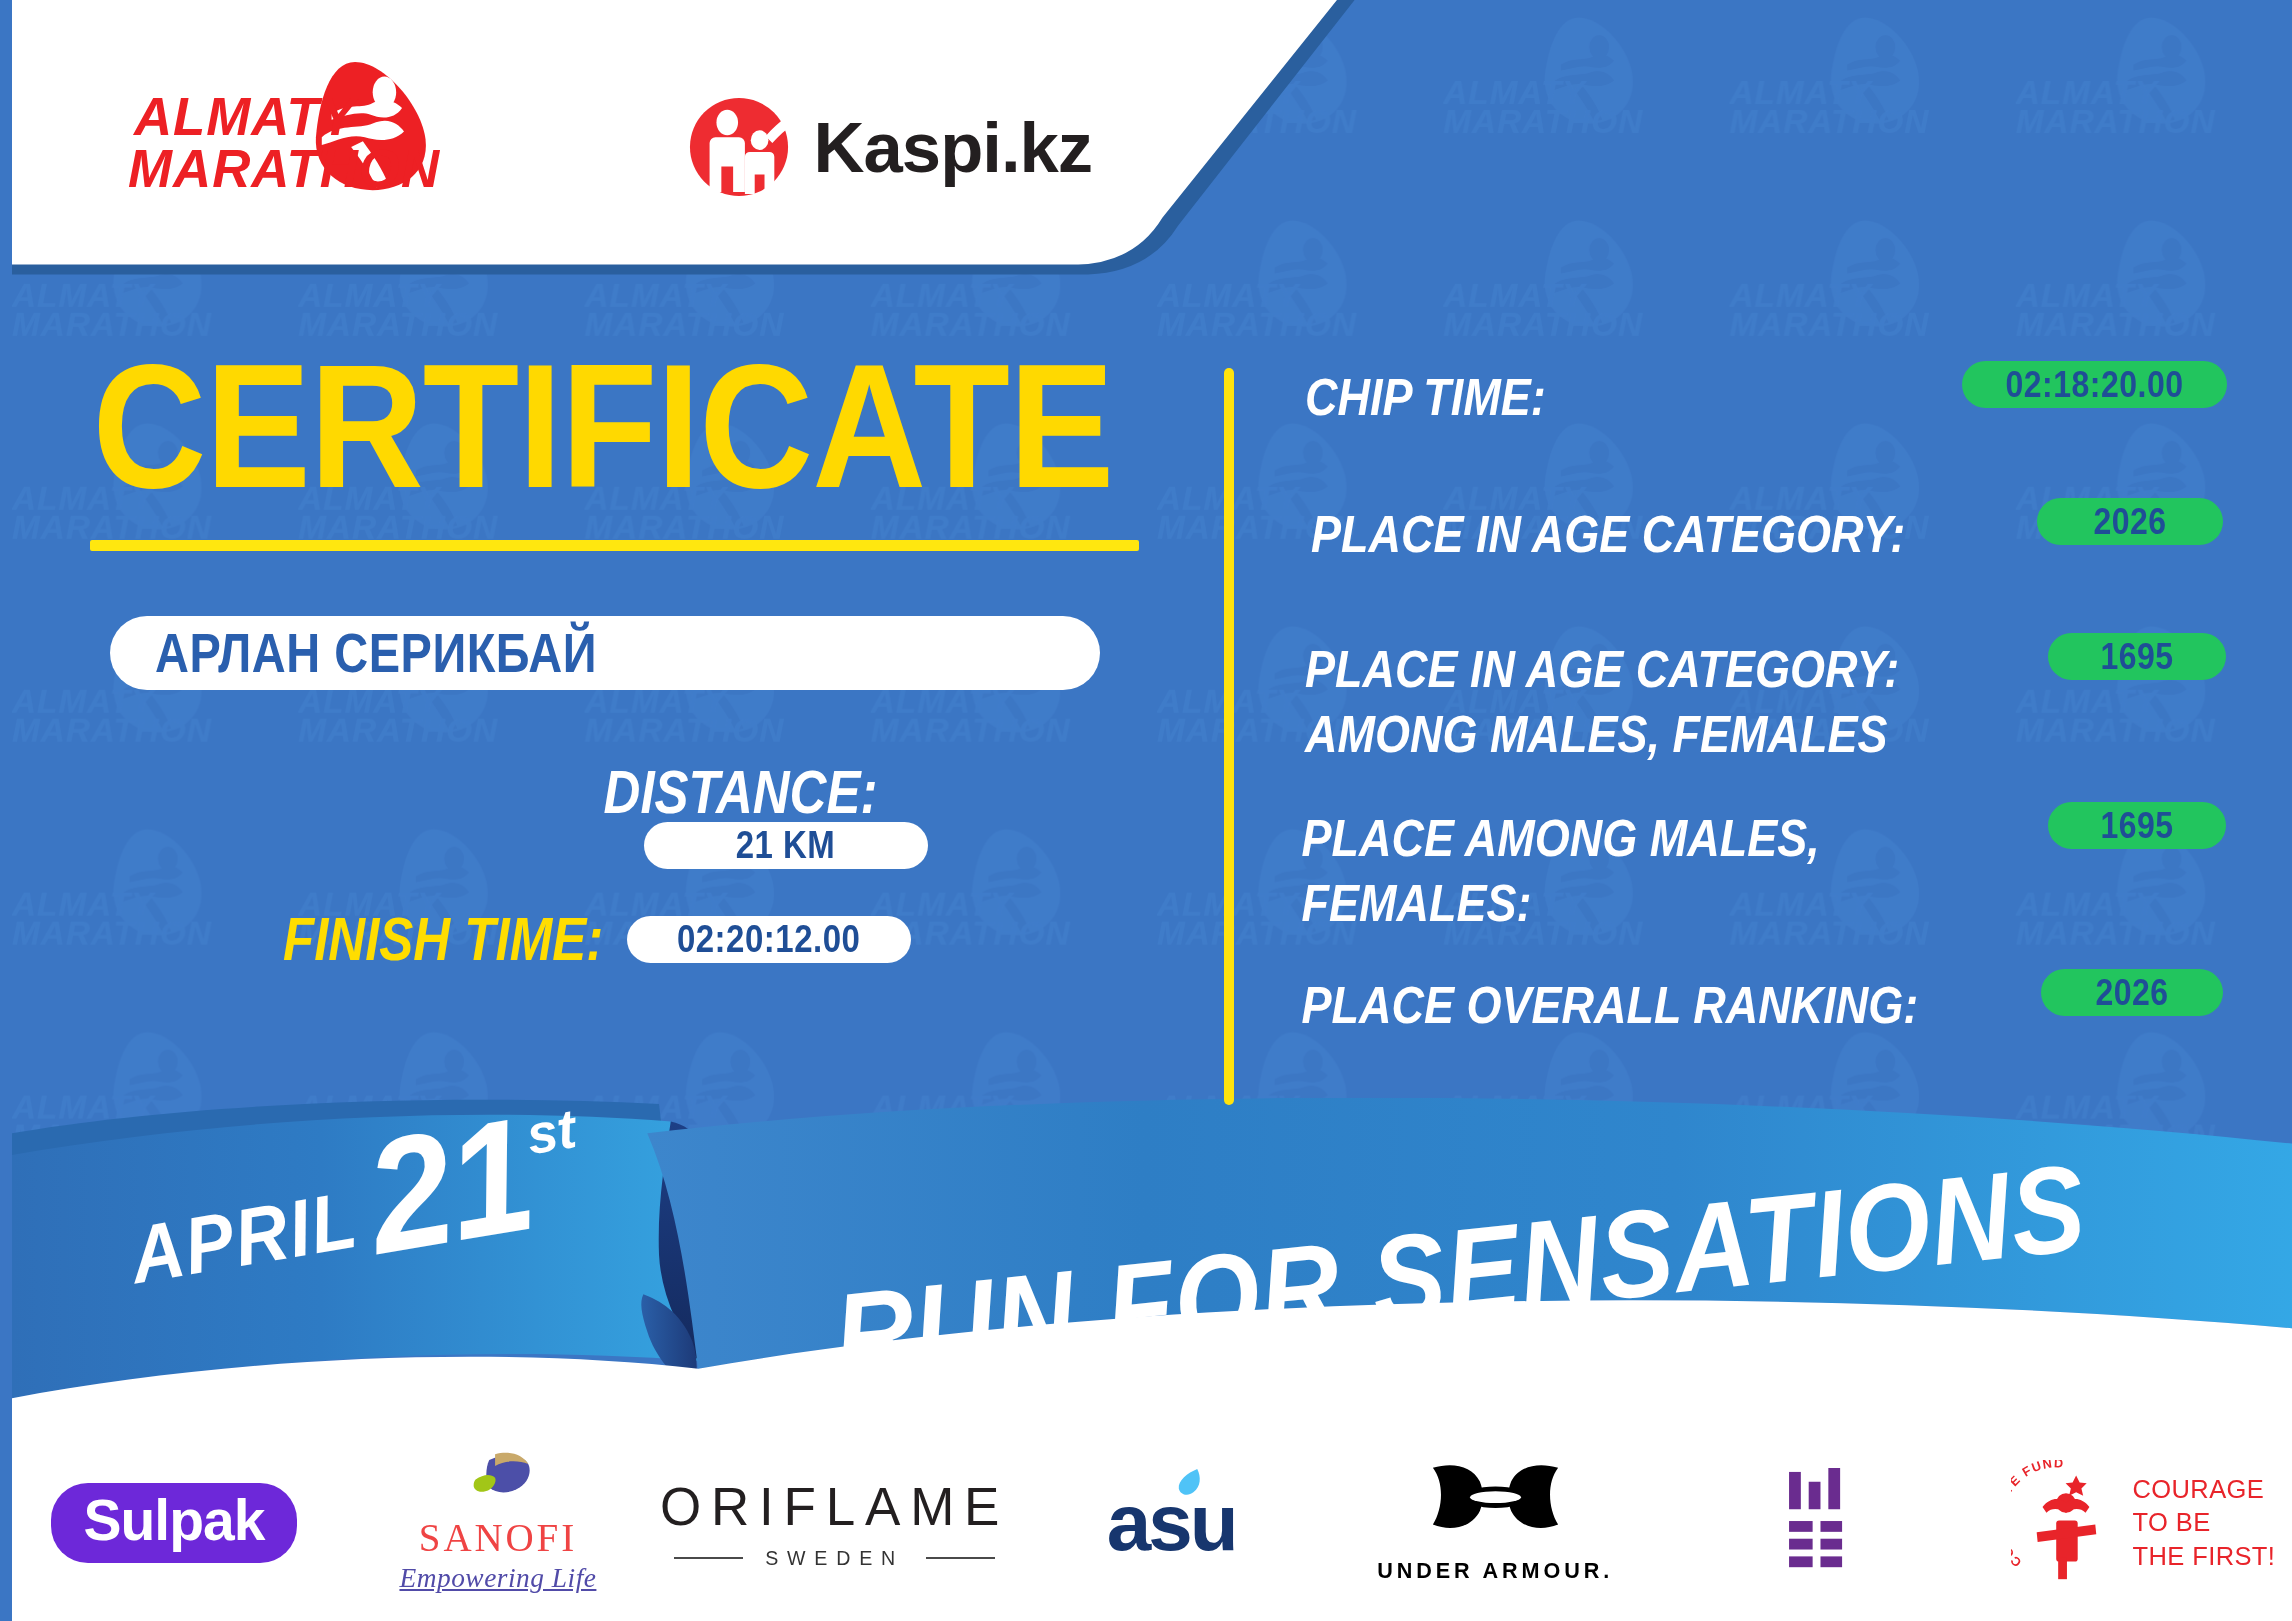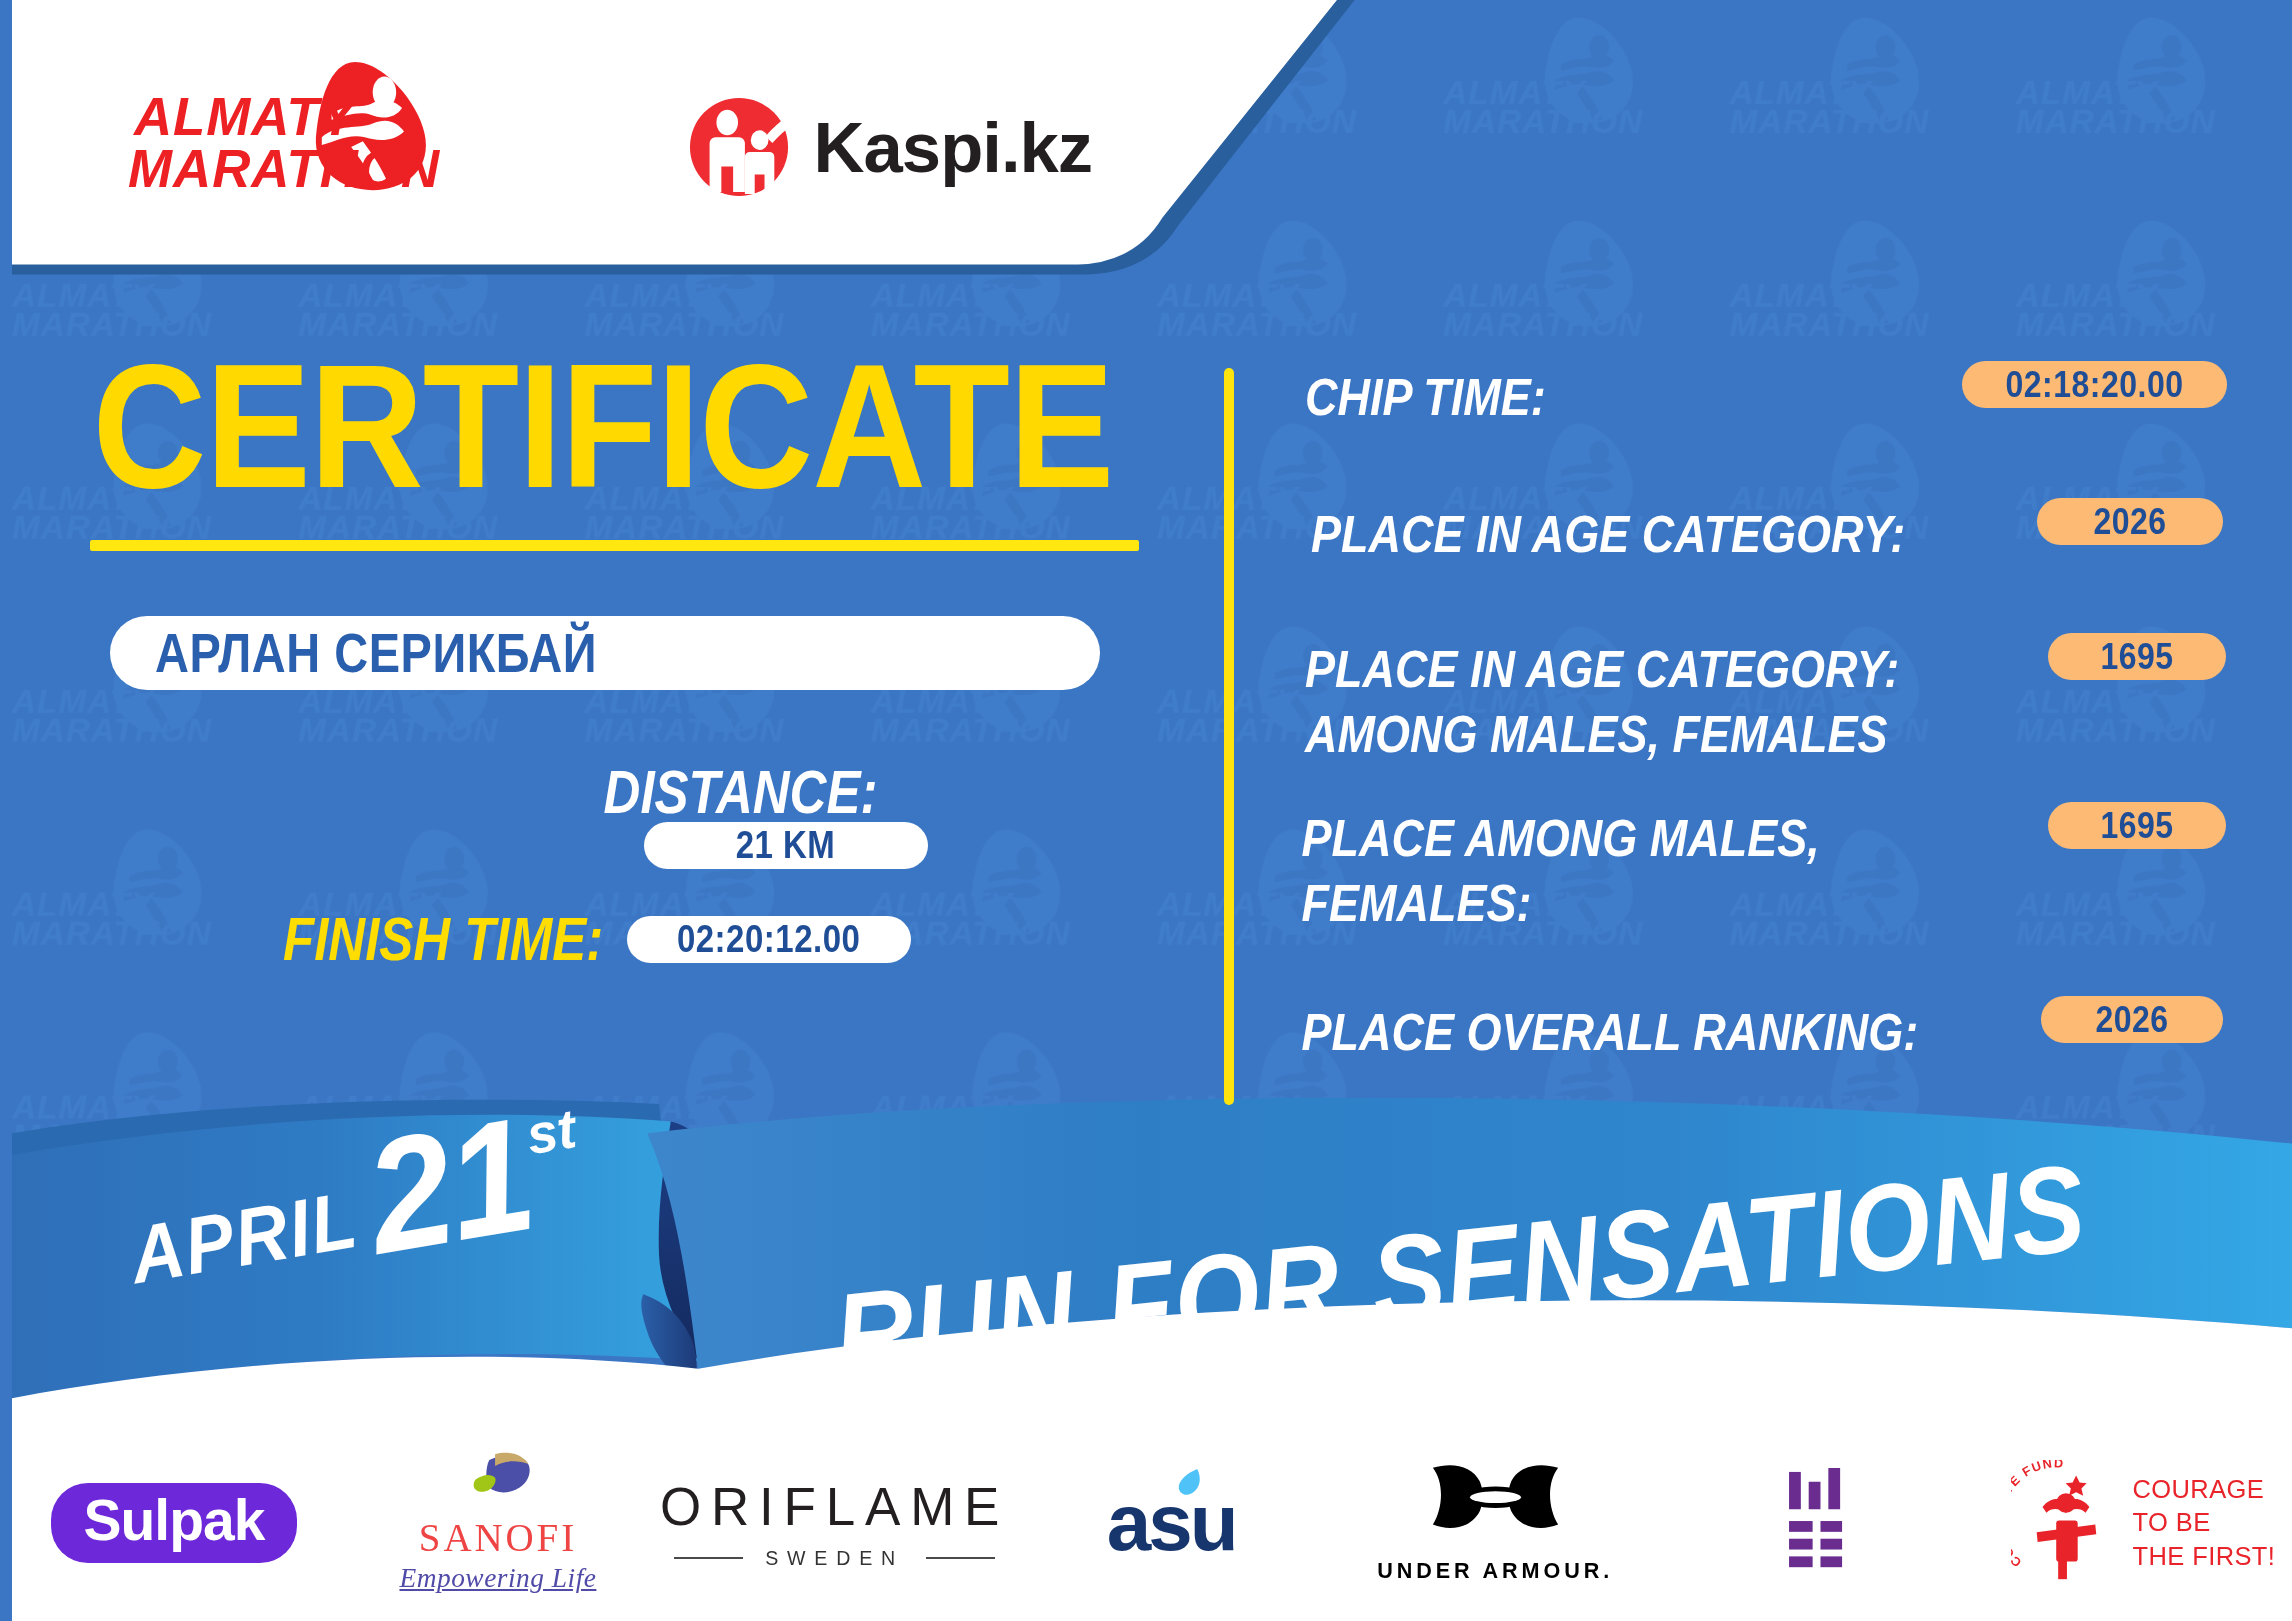--- a/index.html
+++ b/index.html
@@ -147,21 +147,21 @@
     font-weight:bold; font-style:italic;
     font-size:45px;
     line-height:57px;
     color:#ffffff;
     transform:scaleY(1.14);
     transform-origin:left top;
   }
   .statPill {
     position:absolute;
     height:47px;
-    background:#fdba74;
+    background:#22c55e;
     border-radius:23.5px;
     display:flex; align-items:center; justify-content:center;
     font-family:"Liberation Sans Narrow","Liberation Sans", sans-serif;
     font-weight:bold;
     font-size:32px;
     color:#1f4e96;
     letter-spacing:0.5px;
     white-space:nowrap;
   }
   .statPill span { transform:scaleY(1.18); display:block; }
@@ -176,21 +176,21 @@
   #statRow1 .statPill  { left:761px; top:-3.9px; width:186px; }
 
   #statRow2 { top:272px; }
   #statRow2 .statLabel { margin-left:29px; }
   #statRow2 .statPill  { left:772px; top:-3.9px; width:178px; }
 
   #statRow3 { top:441px; }
   #statRow3 .statLabel { margin-left:25.5px; }
   #statRow3 .statPill  { left:772px; top:-3.9px; width:178px; }
 
-  #statRow4 { top:635px; }
+  #statRow4 { top:608px; }
   #statRow4 .statLabel { margin-left:25.5px; }
   #statRow4 .statPill  { left:765px; top:-3.9px; width:182px; }
 
   
   #ribbon {
     position:absolute; left:0; top:1098px;
     width:2293px; height:412px;
     z-index:4;
   }
   #ribbonApril {

